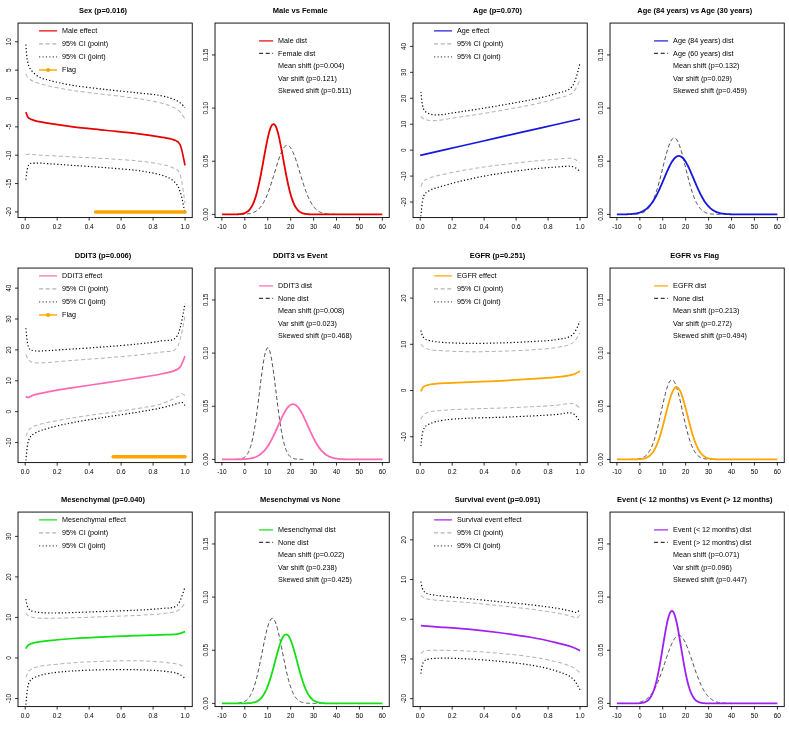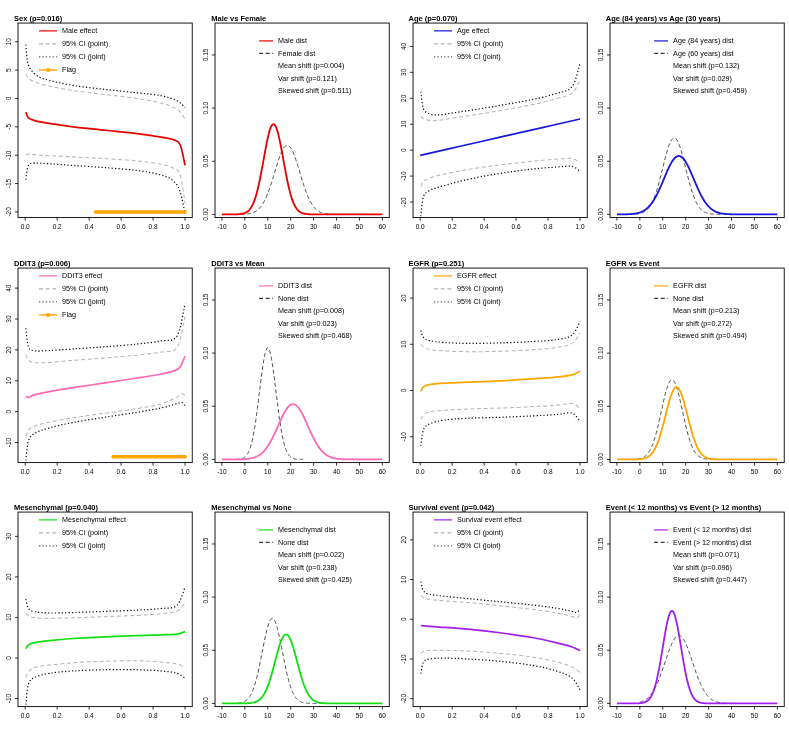--- a/index.html
+++ b/index.html
@@ -1,20 +1,20 @@
 <!DOCTYPE html>
 <html><head>
 <meta charset="utf-8">
 <style>
   html,body{margin:0;padding:0;background:#fff;}
   .figure{position:relative;width:789px;height:734px;background:#fff;
           display:grid;grid-template-columns:repeat(4,1fr);grid-template-rows:repeat(3,1fr);
           font-family:"Liberation Sans",sans-serif;}
   .cell{position:relative;overflow:hidden;}
-  .ptitle{position:absolute;top:14px;left:14px;width:178px;
+  .ptitle{position:absolute;top:6px;left:14px;width:178px;text-align:center;
           font-weight:bold;font-size:7.5px;color:#000;white-space:nowrap;letter-spacing:0;}
   svg.plot{position:absolute;left:0;top:0;width:100%;height:100%;}
 </style>
 </head>
 <body>
 
 <div class="figure">
   <div class="cell">
     <div class="ptitle">Sex (p=0.016)</div>
     <svg class="plot" viewBox="0 0 197 244" preserveAspectRatio="none">
@@ -222,21 +222,21 @@
         <line x1="39" y1="43.8" x2="57" y2="43.8" stroke="#b3b3b3" stroke-width="1.2" stroke-dasharray="4,2.6"></line>
         <text x="62" y="46" font-size="7.2" fill="#000" font-family="Liberation Sans, sans-serif">95% CI (point)</text>
         <line x1="39" y1="56.8" x2="57" y2="56.8" stroke="#555555" stroke-width="1.2" stroke-dasharray="1.2,2.2"></line>
         <text x="62" y="59" font-size="7.2" fill="#000" font-family="Liberation Sans, sans-serif">95% CI (joint)</text>
         <line x1="39" y1="69.8" x2="57" y2="69.8" stroke="#ffa500" stroke-width="1.4"></line>
         <circle cx="48" cy="69.8" r="2.1" fill="#ffa500"></circle>
         <text x="62" y="72" font-size="7.2" fill="#000" font-family="Liberation Sans, sans-serif">Flag</text>
       </svg>
   </div>
   <div class="cell">
-    <div class="ptitle">DDIT3 vs Mean</div>
+    <div class="ptitle">DDIT3 vs Event</div>
     <svg class="plot" viewBox="0 0 197 244" preserveAspectRatio="none">
         <rect x="18" y="23" width="174" height="194" fill="none" stroke="#000" stroke-width="0.9"></rect>
         <line x1="24.86842105263158" y1="217" x2="24.86842105263158" y2="220" stroke="#000" stroke-width="0.8"></line>
         <text x="24.86842105263158" y="228" text-anchor="middle" font-size="6.5" fill="#000" font-family="Liberation Sans, sans-serif">-10</text>
         <line x1="47.76315789473684" y1="217" x2="47.76315789473684" y2="220" stroke="#000" stroke-width="0.8"></line>
         <text x="47.76315789473684" y="228" text-anchor="middle" font-size="6.5" fill="#000" font-family="Liberation Sans, sans-serif">0</text>
         <line x1="70.65789473684211" y1="217" x2="70.65789473684211" y2="220" stroke="#000" stroke-width="0.8"></line>
         <text x="70.65789473684211" y="228" text-anchor="middle" font-size="6.5" fill="#000" font-family="Liberation Sans, sans-serif">10</text>
         <line x1="93.55263157894737" y1="217" x2="93.55263157894737" y2="220" stroke="#000" stroke-width="0.8"></line>
         <text x="93.55263157894737" y="228" text-anchor="middle" font-size="6.5" fill="#000" font-family="Liberation Sans, sans-serif">20</text>
@@ -298,21 +298,21 @@
         <path d="M25.82,146.04C26.25,145.27,26.89,142.58,28.38,141.43C29.87,140.28,31.30,139.74,34.76,139.12C38.22,138.51,42.74,138.13,49.13,137.74C55.51,137.36,63.76,137.20,73.07,136.82C82.39,136.44,94.36,135.97,105.00,135.44C115.64,134.90,127.61,134.21,136.93,133.59C146.24,132.98,154.22,132.44,160.87,131.75C167.52,131.06,172.84,130.44,176.83,129.45C180.83,128.45,183.49,126.37,184.82,125.76" fill="none" stroke="#ffa500" stroke-width="1.7" stroke-linecap="butt"></path>
         <line x1="39" y1="30.8" x2="57" y2="30.8" stroke="#ffa500" stroke-width="1.2"></line>
         <text x="62" y="33" font-size="7.2" fill="#000" font-family="Liberation Sans, sans-serif">EGFR effect</text>
         <line x1="39" y1="43.8" x2="57" y2="43.8" stroke="#b3b3b3" stroke-width="1.2" stroke-dasharray="4,2.6"></line>
         <text x="62" y="46" font-size="7.2" fill="#000" font-family="Liberation Sans, sans-serif">95% CI (point)</text>
         <line x1="39" y1="56.8" x2="57" y2="56.8" stroke="#555555" stroke-width="1.2" stroke-dasharray="1.2,2.2"></line>
         <text x="62" y="59" font-size="7.2" fill="#000" font-family="Liberation Sans, sans-serif">95% CI (joint)</text>
       </svg>
   </div>
   <div class="cell">
-    <div class="ptitle">EGFR vs Event</div>
+    <div class="ptitle">EGFR vs Flag</div>
     <svg class="plot" viewBox="0 0 197 244" preserveAspectRatio="none">
         <rect x="18" y="23" width="174" height="194" fill="none" stroke="#000" stroke-width="0.9"></rect>
         <line x1="24.86842105263158" y1="217" x2="24.86842105263158" y2="220" stroke="#000" stroke-width="0.8"></line>
         <text x="24.86842105263158" y="228" text-anchor="middle" font-size="6.5" fill="#000" font-family="Liberation Sans, sans-serif">-10</text>
         <line x1="47.76315789473684" y1="217" x2="47.76315789473684" y2="220" stroke="#000" stroke-width="0.8"></line>
         <text x="47.76315789473684" y="228" text-anchor="middle" font-size="6.5" fill="#000" font-family="Liberation Sans, sans-serif">0</text>
         <line x1="70.65789473684211" y1="217" x2="70.65789473684211" y2="220" stroke="#000" stroke-width="0.8"></line>
         <text x="70.65789473684211" y="228" text-anchor="middle" font-size="6.5" fill="#000" font-family="Liberation Sans, sans-serif">10</text>
         <line x1="93.55263157894737" y1="217" x2="93.55263157894737" y2="220" stroke="#000" stroke-width="0.8"></line>
         <text x="93.55263157894737" y="228" text-anchor="middle" font-size="6.5" fill="#000" font-family="Liberation Sans, sans-serif">20</text>
@@ -415,21 +415,21 @@
         <line x1="62" y1="40.8" x2="76" y2="40.8" stroke="#12e012" stroke-width="1.2"></line>
         <text x="81" y="43" font-size="7.2" fill="#000" font-family="Liberation Sans, sans-serif">Mesenchymal dist</text>
         <line x1="62" y1="53.3" x2="76" y2="53.3" stroke="#3a3a3a" stroke-width="1.2" stroke-dasharray="4,2.6"></line>
         <text x="81" y="55.5" font-size="7.2" fill="#000" font-family="Liberation Sans, sans-serif">None dist</text>
         <text x="81" y="68" font-size="7.2" fill="#000" font-family="Liberation Sans, sans-serif">Mean shift (p=0.022)</text>
         <text x="81" y="80.5" font-size="7.2" fill="#000" font-family="Liberation Sans, sans-serif">Var shift (p=0.238)</text>
         <text x="81" y="93" font-size="7.2" fill="#000" font-family="Liberation Sans, sans-serif">Skewed shift (p=0.425)</text>
       </svg>
   </div>
   <div class="cell">
-    <div class="ptitle">Survival event (p=0.042)</div>
+    <div class="ptitle">Survival event (p=0.091)</div>
     <svg class="plot" viewBox="0 0 197 244" preserveAspectRatio="none">
         <rect x="18" y="23" width="174" height="194" fill="none" stroke="#000" stroke-width="0.9"></rect>
         <line x1="25.18348623853211" y1="217" x2="25.18348623853211" y2="220" stroke="#000" stroke-width="0.8"></line>
         <text x="25.18348623853211" y="228" text-anchor="middle" font-size="6.5" fill="#000" font-family="Liberation Sans, sans-serif">0.0</text>
         <line x1="57.11009174311927" y1="217" x2="57.11009174311927" y2="220" stroke="#000" stroke-width="0.8"></line>
         <text x="57.11009174311927" y="228" text-anchor="middle" font-size="6.5" fill="#000" font-family="Liberation Sans, sans-serif">0.2</text>
         <line x1="89.03669724770643" y1="217" x2="89.03669724770643" y2="220" stroke="#000" stroke-width="0.8"></line>
         <text x="89.03669724770643" y="228" text-anchor="middle" font-size="6.5" fill="#000" font-family="Liberation Sans, sans-serif">0.4</text>
         <line x1="120.9633027522936" y1="217" x2="120.9633027522936" y2="220" stroke="#000" stroke-width="0.8"></line>
         <text x="120.9633027522936" y="228" text-anchor="middle" font-size="6.5" fill="#000" font-family="Liberation Sans, sans-serif">0.6</text>

